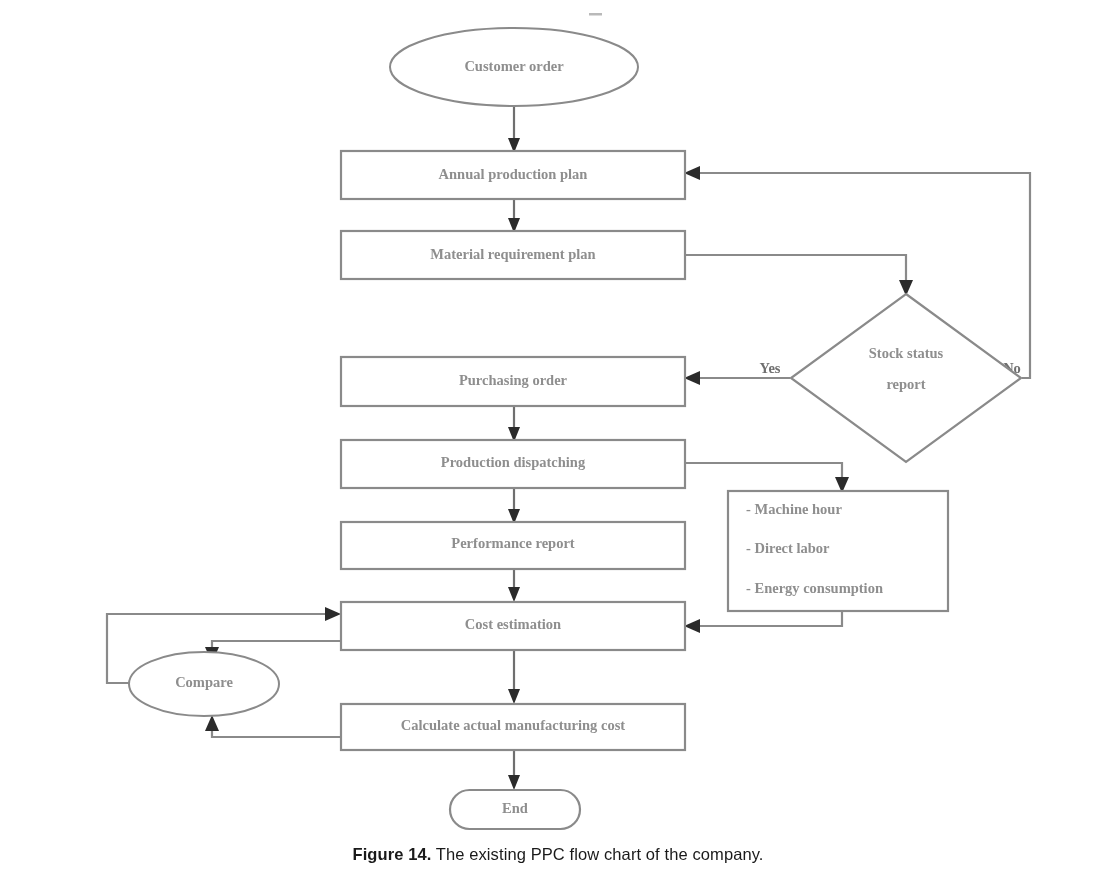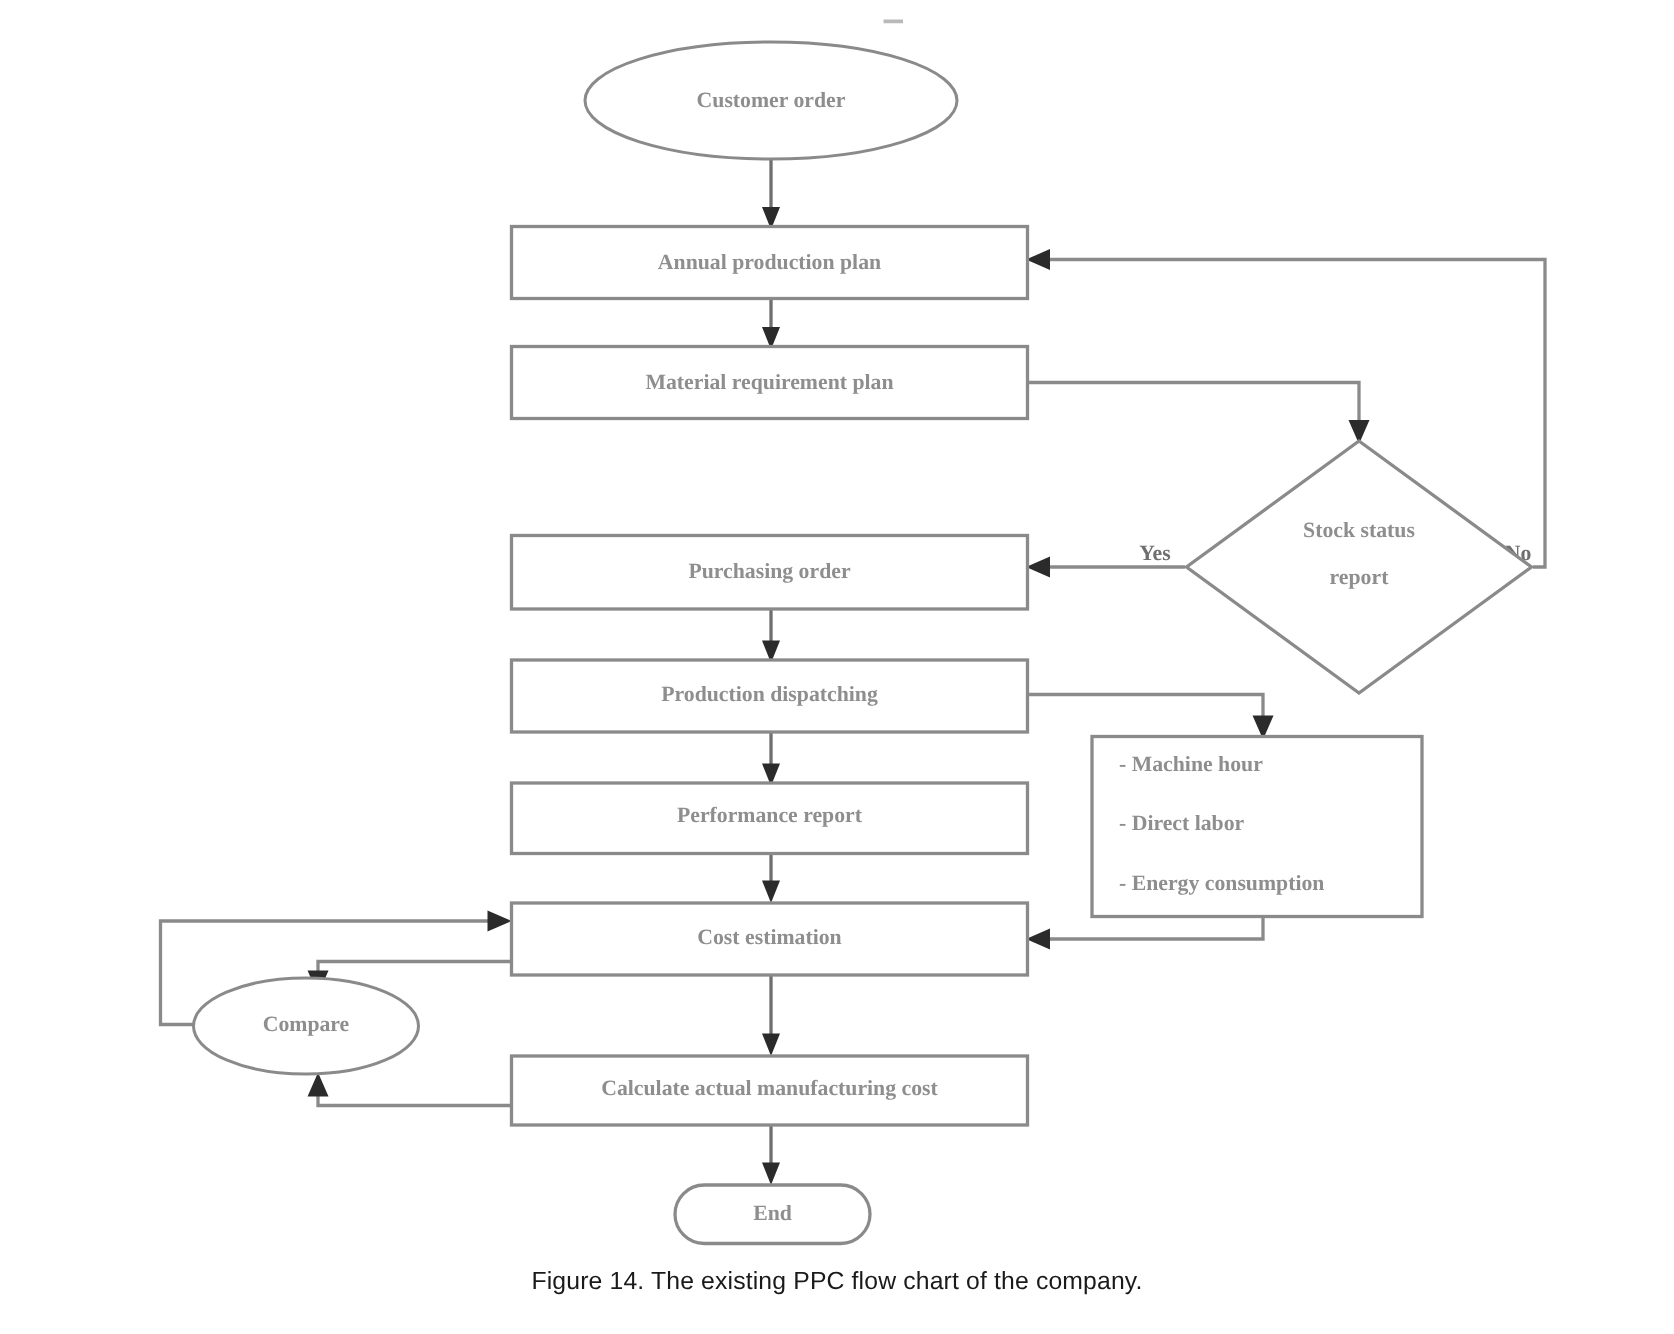--- a/index.html
+++ b/index.html
@@ -74,21 +74,21 @@
     left: 0;
     top: 845px;
     width: 1116px;
     text-align: center;
     font-family: "Liberation Sans", sans-serif;
     font-size: 16.5px;
     color: #1a1a1a;
     letter-spacing: 0.1px;
   }
   .figure-caption .caption-number {
-    font-weight: normal;
+    font-weight: bold;
   }
   .figure-caption .caption-text {
     font-weight: normal;
   }
 </style>
 </head>
 <body>
 
 <div id="diagram-root">
   <svg class="flow-svg" viewBox="0 0 1116 889" xmlns="http://www.w3.org/2000/svg">

